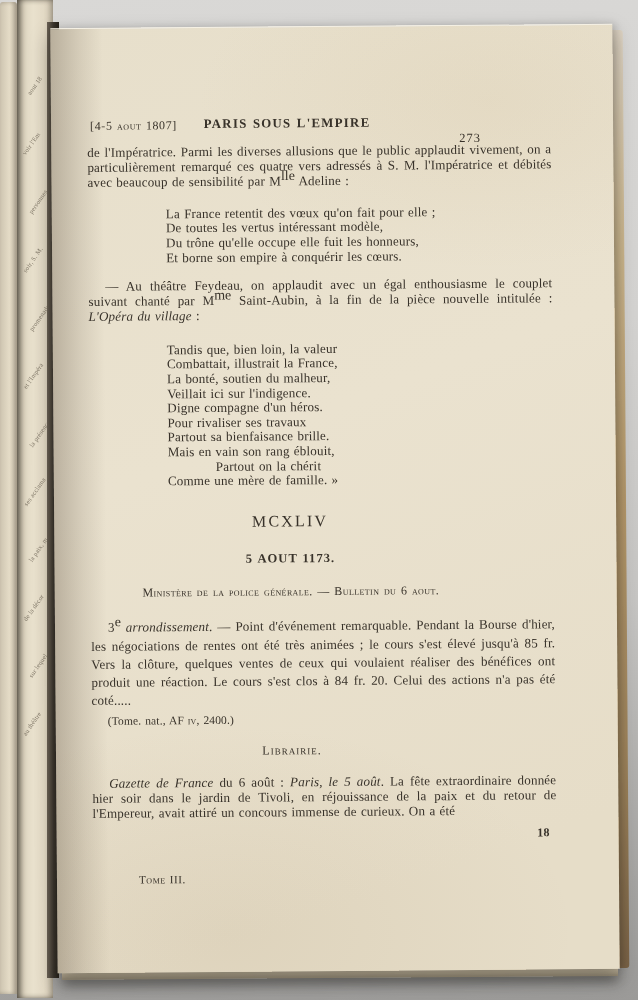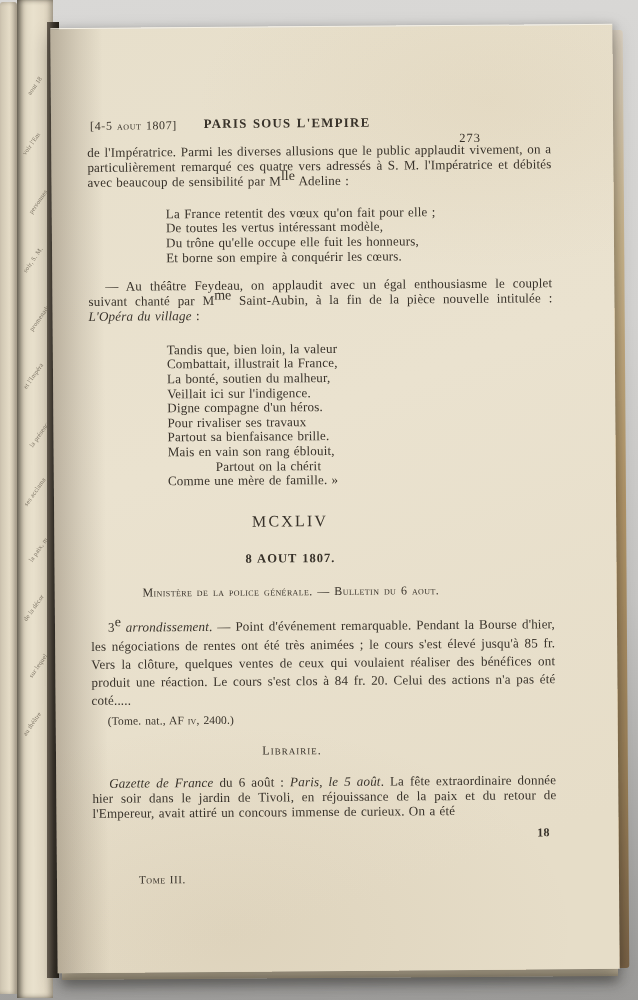--- a/index.html
+++ b/index.html
@@ -172,21 +172,21 @@
             <div class="verse-line" data-name="verse-line">La bonté, soutien du malheur,</div>
             <div class="verse-line" data-name="verse-line">Veillait ici sur l'indigence.</div>
             <div class="verse-line" data-name="verse-line">Digne compagne d'un héros.</div>
             <div class="verse-line" data-name="verse-line">Pour rivaliser ses travaux</div>
             <div class="verse-line" data-name="verse-line">Partout sa bienfaisance brille.</div>
             <div class="verse-line" data-name="verse-line">Mais en vain son rang éblouit,</div>
             <div class="verse-line v-ind" data-name="verse-line">Partout on la chérit</div>
             <div class="verse-line" data-name="verse-line">Comme une mère de famille. »</div>
           </div>
           <div class="heading" data-name="section-number-heading"><span>MCXLIV</span></div>
-          <div class="heading" data-name="date-heading"><span>8 AOUT 1807.</span></div>
+          <div class="heading" data-name="date-heading"><span>5 AOUT 1173.</span></div>
           <div class="heading" data-name="ministry-heading"><span>Ministère de la police générale. — Bulletin du 6 aout.</span></div>
           <div class="para indent" data-name="para-arrondissement"><span>3</span><sup>e</sup><span> </span><span class="it">arrondissement</span><span>. — Point d'événement remarquable. Pendant la Bourse d'hier, les négociations de rentes ont été très animées ; le cours s'est élevé jusqu'à 85 fr. Vers la clôture, quelques ventes de ceux qui voulaient réaliser des bénéfices ont produit une réaction. Le cours s'est clos à 84 fr. 20. Celui des actions n'a pas été coté.....</span></div>
           <div class="para" data-name="archives-source"><span>(Tome. nat., AF </span><span class="sc">iv</span><span>, 2400.)</span></div>
           <div class="heading" data-name="journaux-heading"><span>Librairie.</span></div>
           <div class="para indent" data-name="para-gazette"><span class="it">Gazette de France</span><span> du 6 août : </span><span class="it">Paris, le 5 août</span><span>. La fête extraordinaire donnée hier soir dans le jardin de Tivoli, en réjouissance de la paix et du retour de l'Empereur, avait attiré un concours immense de curieux. On a été</span></div>
         </div>
 
       <div class="footer-row" data-name="page-footer">
         <span class="f-left" data-name="footer-volume">Tome III.</span>
         <span class="f-right" data-name="footer-signature-number">18</span>

